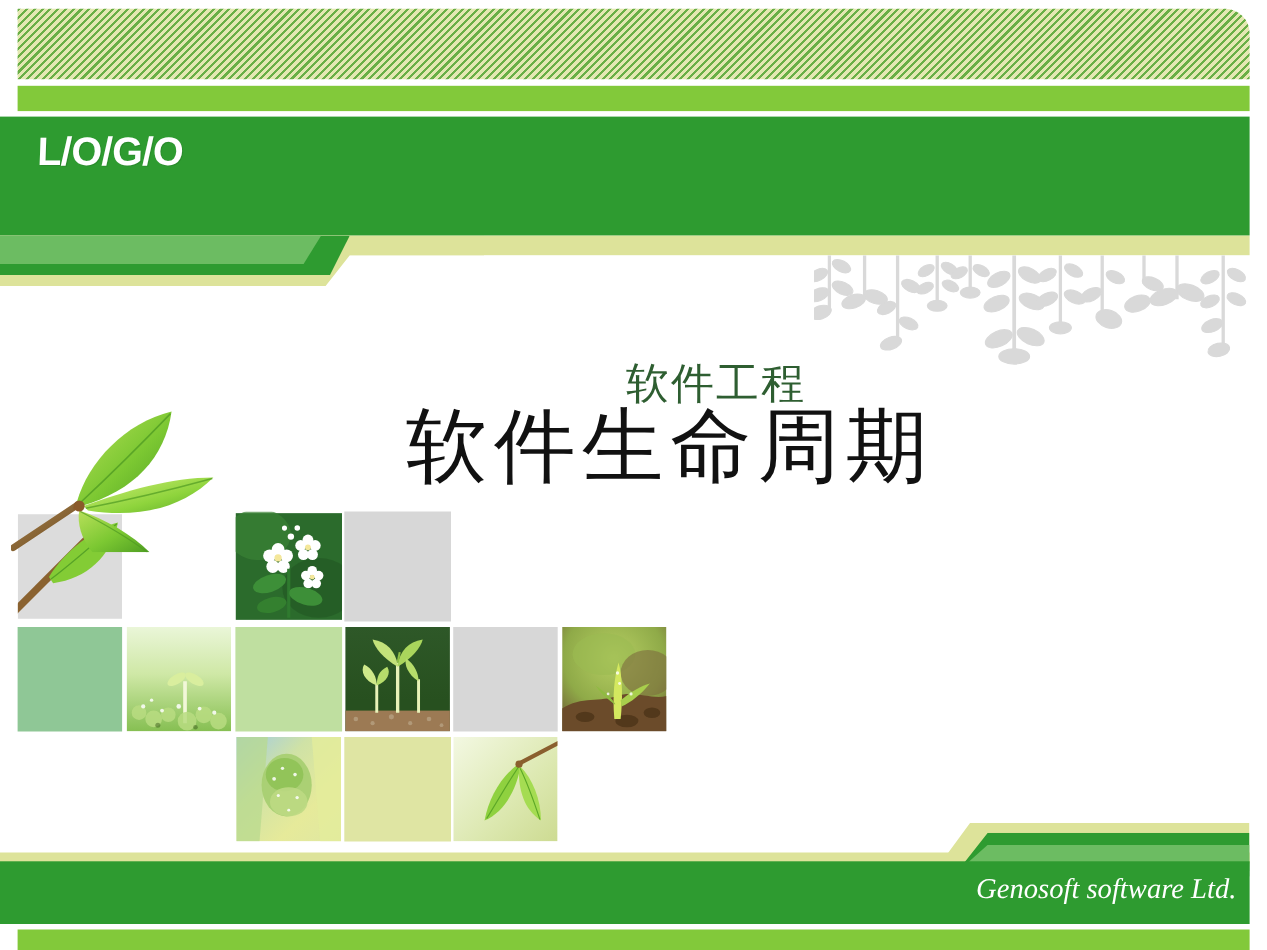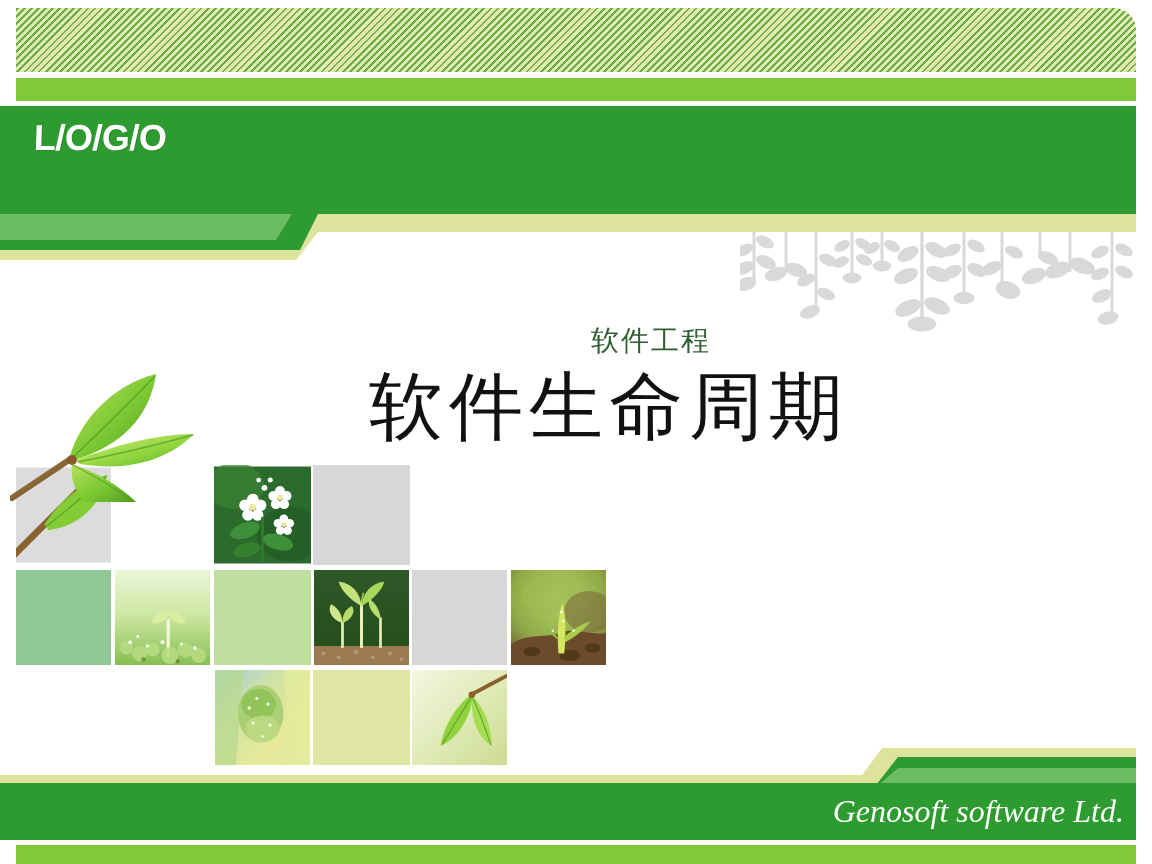--- a/index.html
+++ b/index.html
@@ -69,21 +69,21 @@
 
   
   .vines{ position:absolute; left:740px; top:232px; width:400px; height:110px; }
   .vines svg{ display:block; }
 
   
   .subtitle{
     position:absolute; left:0; top:322px; width:1152px;
     text-align:center;
     color:#2e5e31;
-    font-size:28px;
+    font-size:39px;
     font-family:Liberation Mono, monospace;
     letter-spacing:2px;
     padding-left:150px;
   }
   .maintitle{
     position:absolute; left:0; top:368px; width:1152px;
     text-align:center;
     color:#111111;
     font-size:74px;
     font-family:"DejaVu Serif", serif;
@@ -124,21 +124,21 @@
     background:#6cbc62;
     clip-path: polygon(300px 0, 300px 24px, 0 24px, 0 16px, 44px 16px, 62px 0);
   }
   .ftr-brightbar{
     position:absolute; left:16px; top:845px; width:1120px; height:19px;
     background:#82c93a;
   }
   .company{
     position:absolute; right:28px; top:793px;
     color:#ffffff;
-    font-size:32px;
+    font-size:26px;
     font-style:italic;
     font-family:"Liberation Serif", serif;
   }
 </style>
 </head>
 <body>
 
 <div id="slide">
 
   <div class="hdr-stripes"></div>

